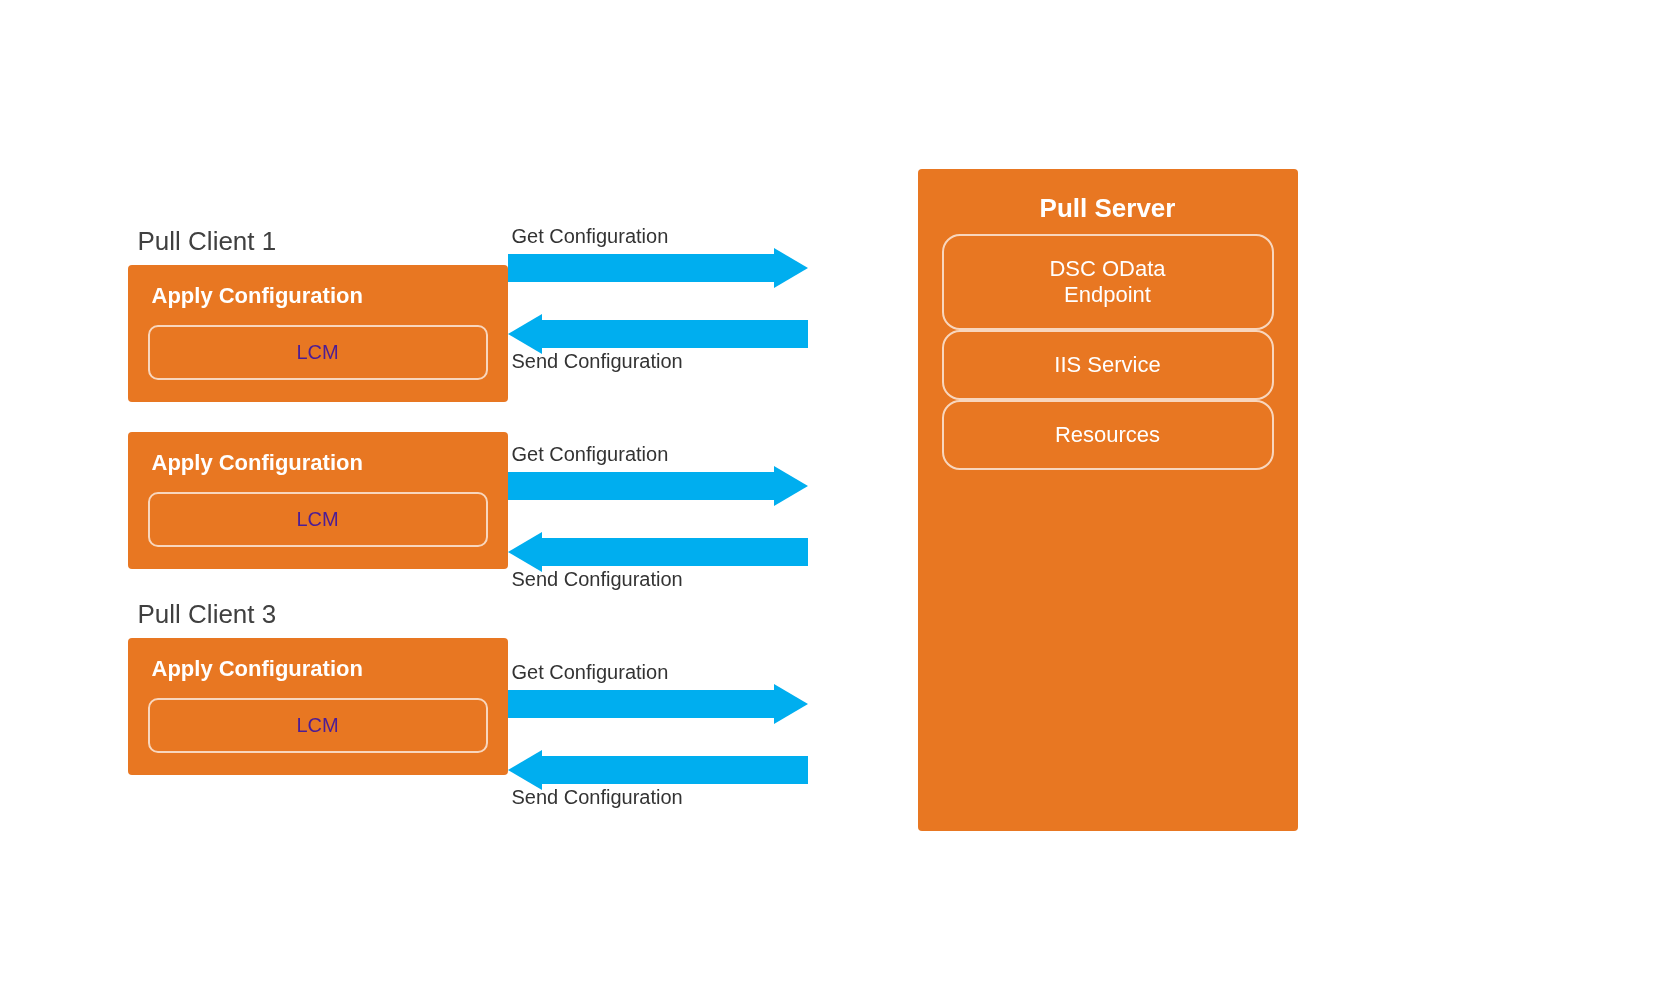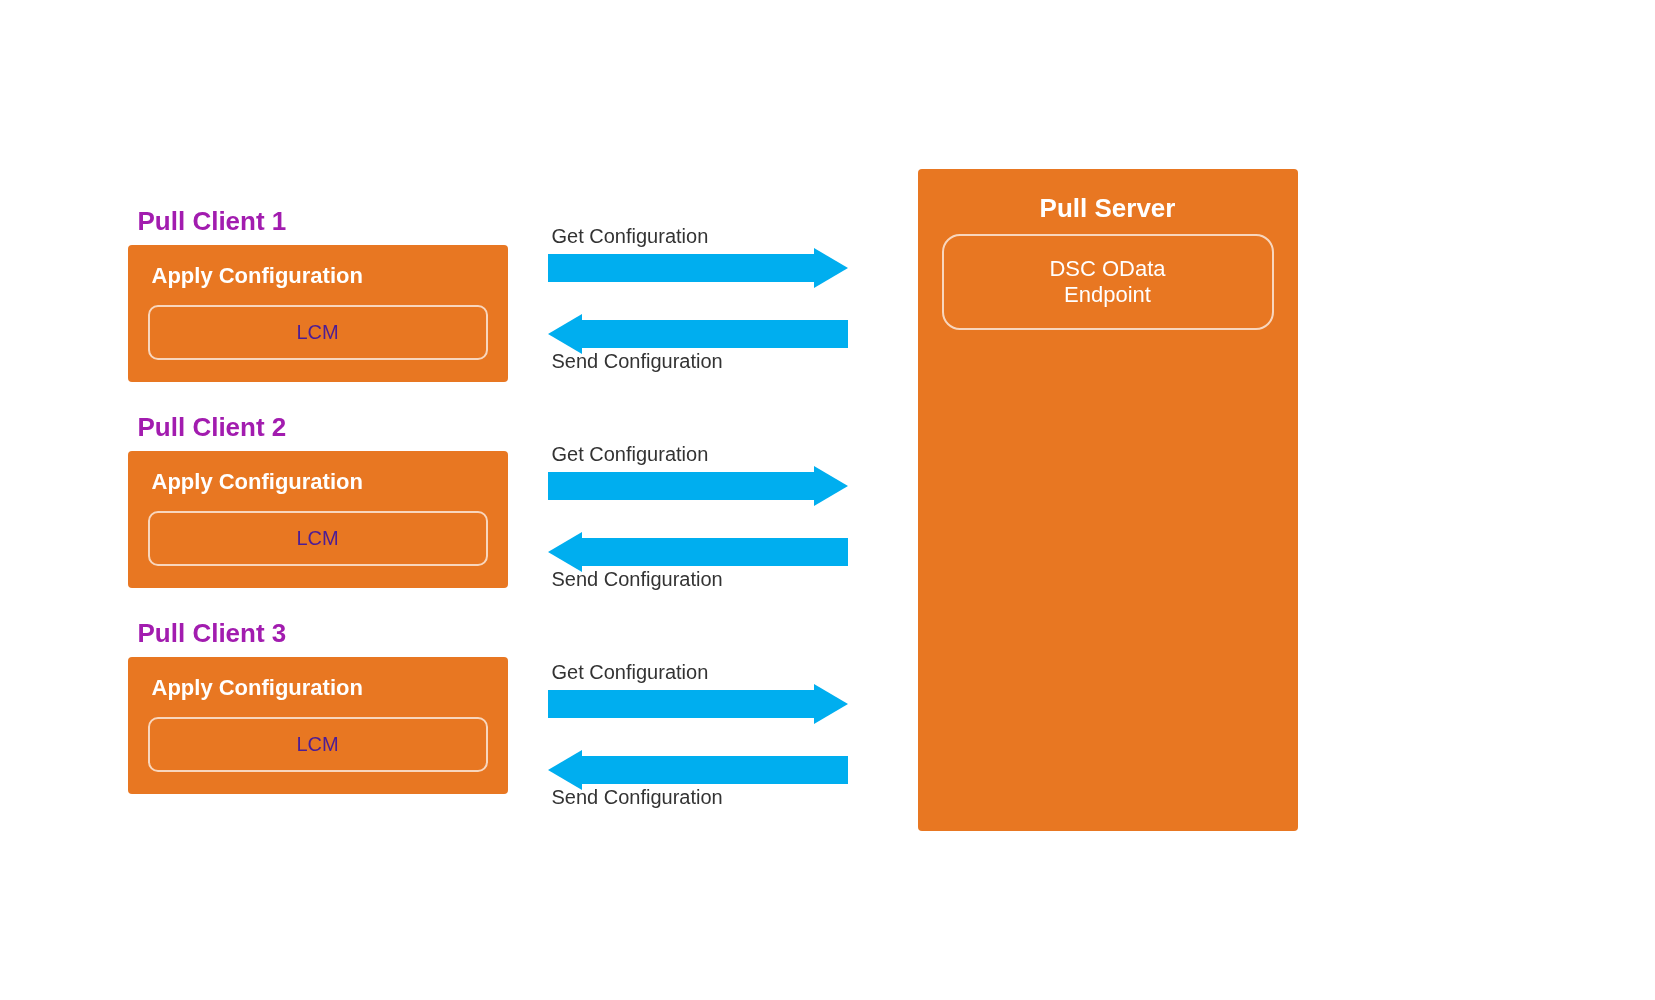--- a/index.html
+++ b/index.html
@@ -32,22 +32,22 @@
     }
 
     .client-group {
       display: flex;
       flex-direction: column;
       gap: 8px;
     }
 
     .client-label {
       font-size: 26px;
-      font-weight: 700;
-      color: #a21caf;
+      font-weight: 400;
+      color: #404040;
       padding-left: 10px;
     }
 
     .client-box {
       background: #E87722;
       border-radius: 4px;
       padding: 18px 20px 22px 20px;
       display: flex;
       flex-direction: column;
       gap: 16px;
@@ -69,21 +69,21 @@
       font-size: 20px;
       font-weight: 500;
     }
 
     
     .arrows-column {
       display: flex;
       flex-direction: column;
       gap: 30px;
       width: 360px;
-      align-items: flex-end;
+      align-items: flex-start;
       padding-top: 38px;
     }
 
     .arrow-group {
       display: flex;
       flex-direction: column;
       align-items: center;
       gap: 8px;
       height: 188px;
       justify-content: center;
@@ -203,21 +203,20 @@
 
     <div class="client-group">
       <div class="client-label">Pull Client 1</div>
       <div class="client-box">
         <div class="client-box-title">Apply Configuration</div>
         <div class="lcm-box">LCM</div>
       </div>
     </div>
 
     <div class="client-group">
-      <div class="client-label">Pull Client 2</div>
       <div class="client-box">
         <div class="client-box-title">Apply Configuration</div>
         <div class="lcm-box">LCM</div>
       </div>
     </div>
 
     <div class="client-group">
       <div class="client-label">Pull Client 3</div>
       <div class="client-box">
         <div class="client-box-title">Apply Configuration</div>
@@ -287,15 +286,17 @@
           <div class="arrow-label arrow-label-send">Send Configuration</div>
         </div>
       </div>
     </div>
 
   </div>
 
   <div class="server-column">
     <div class="server-title">Pull Server</div>
     <div class="server-item">DSC OData<br>Endpoint</div>
+    <div class="server-item">IIS Service</div>
+    <div class="server-item">Resources</div>
   </div>
 
 </div>
 
 </body></html>

